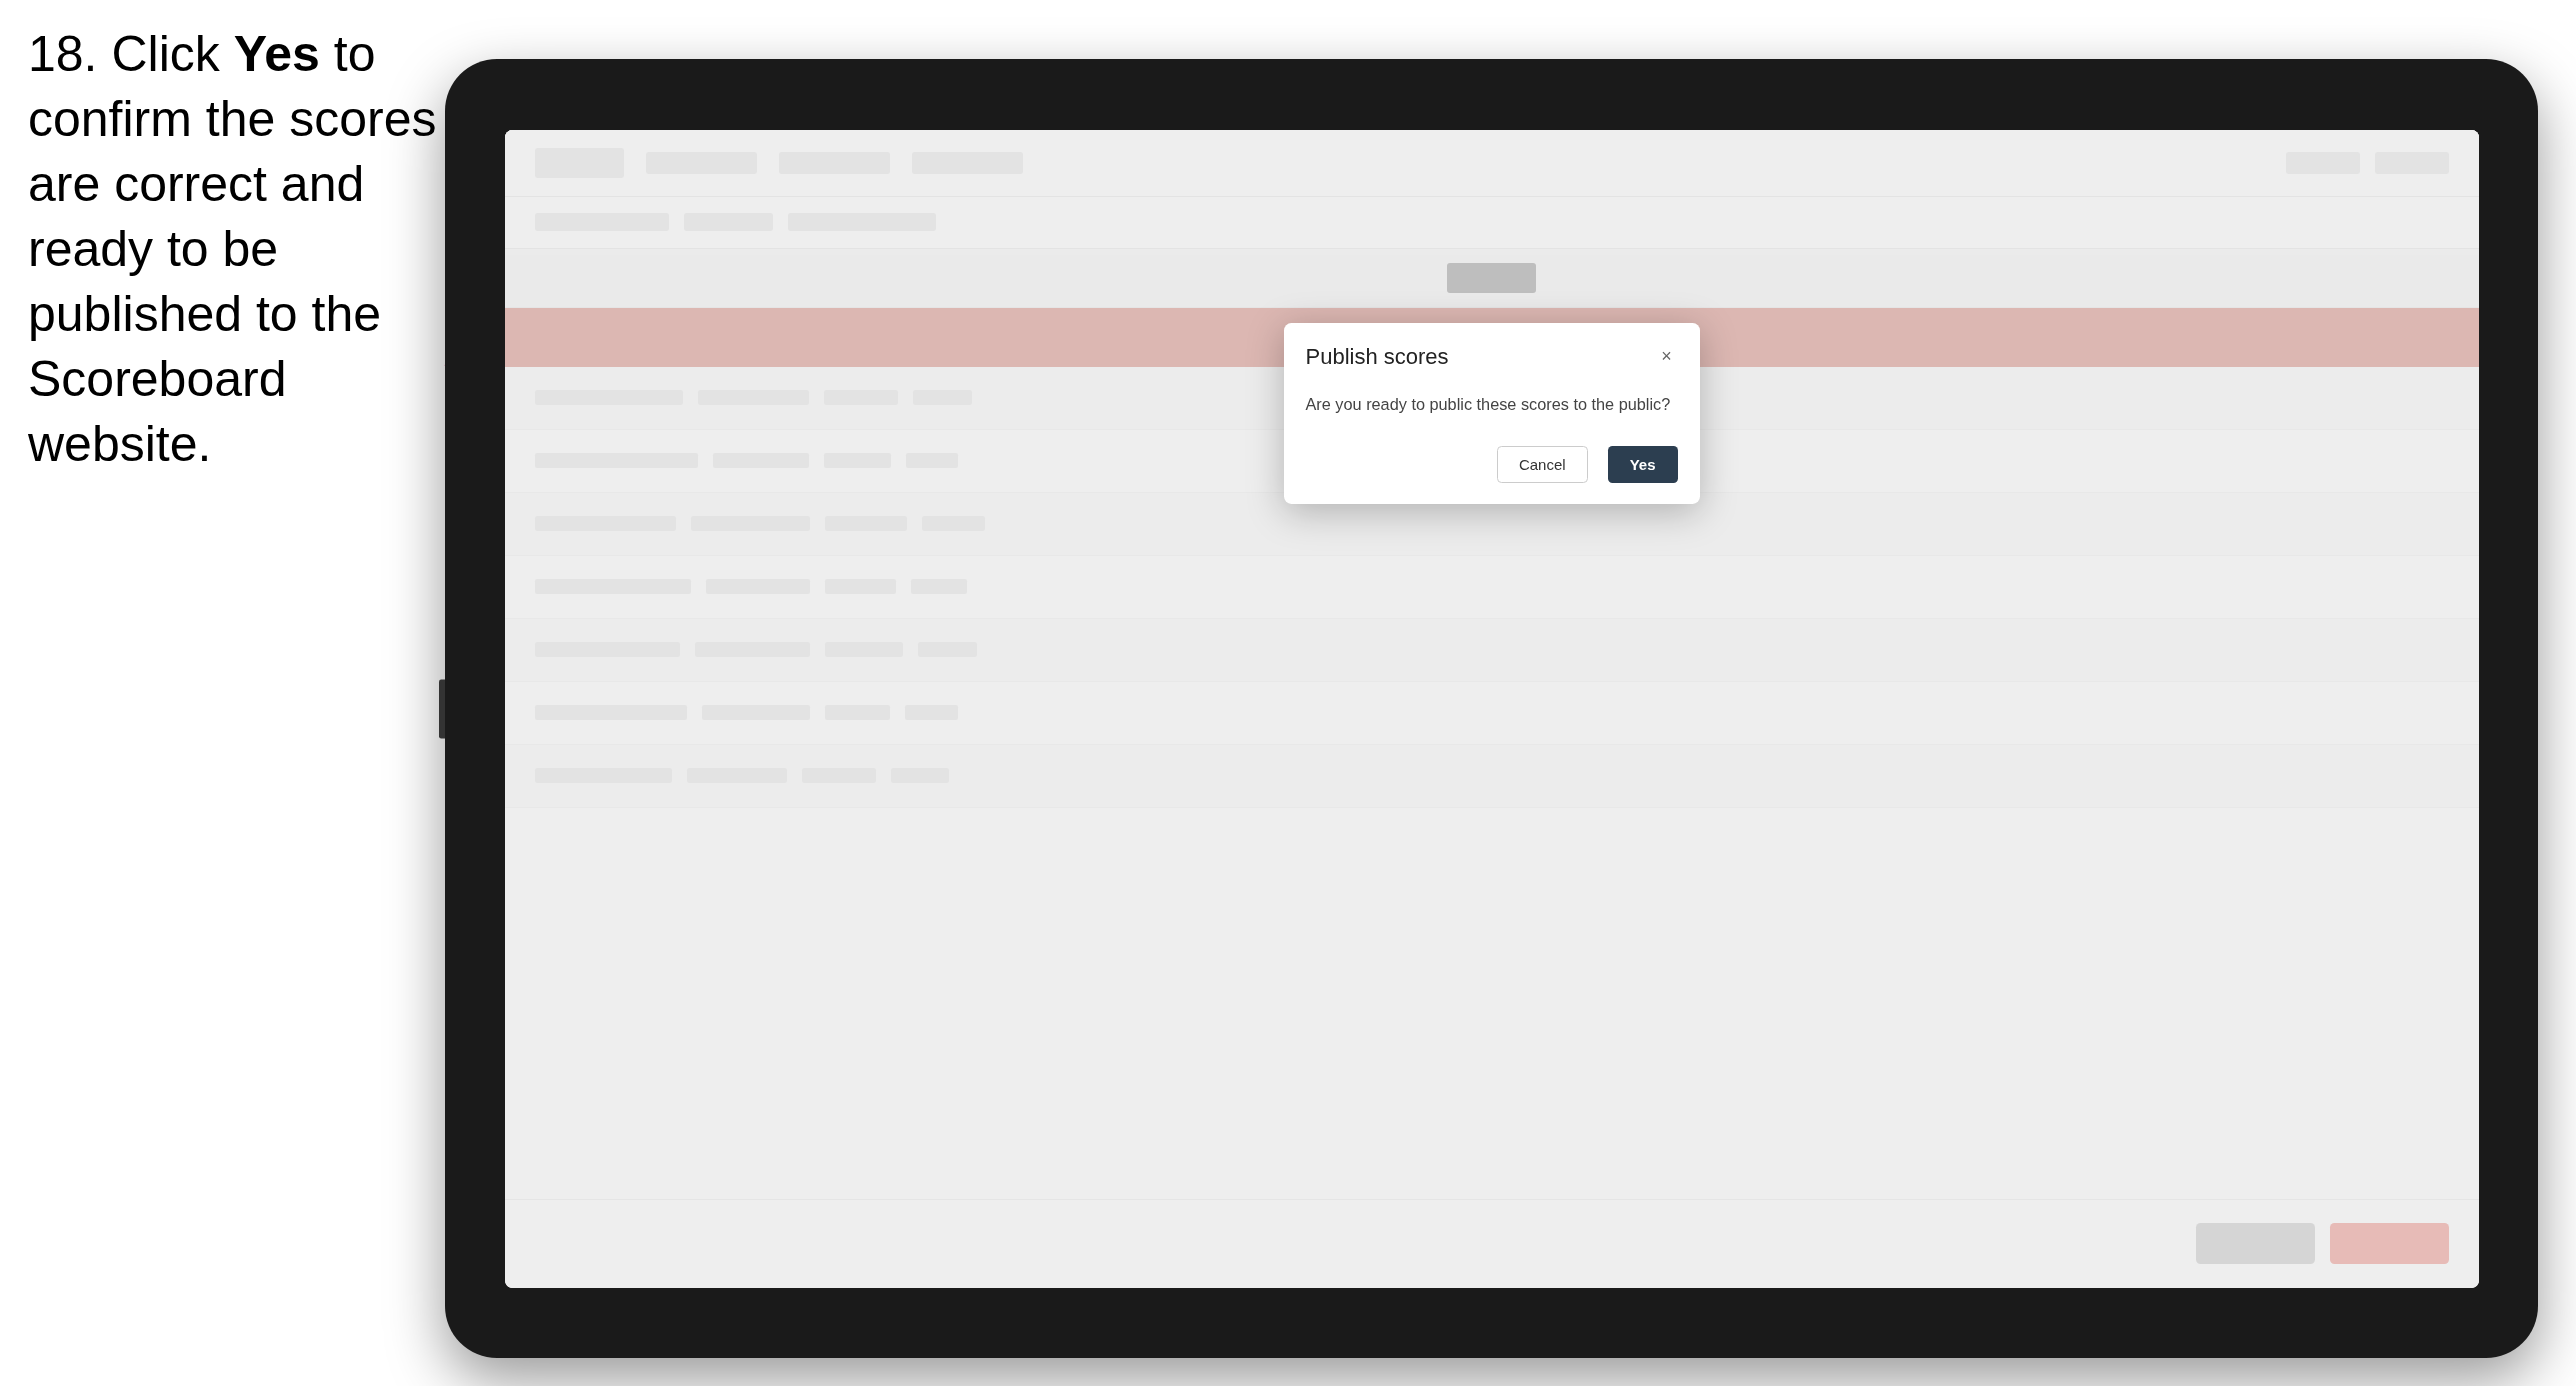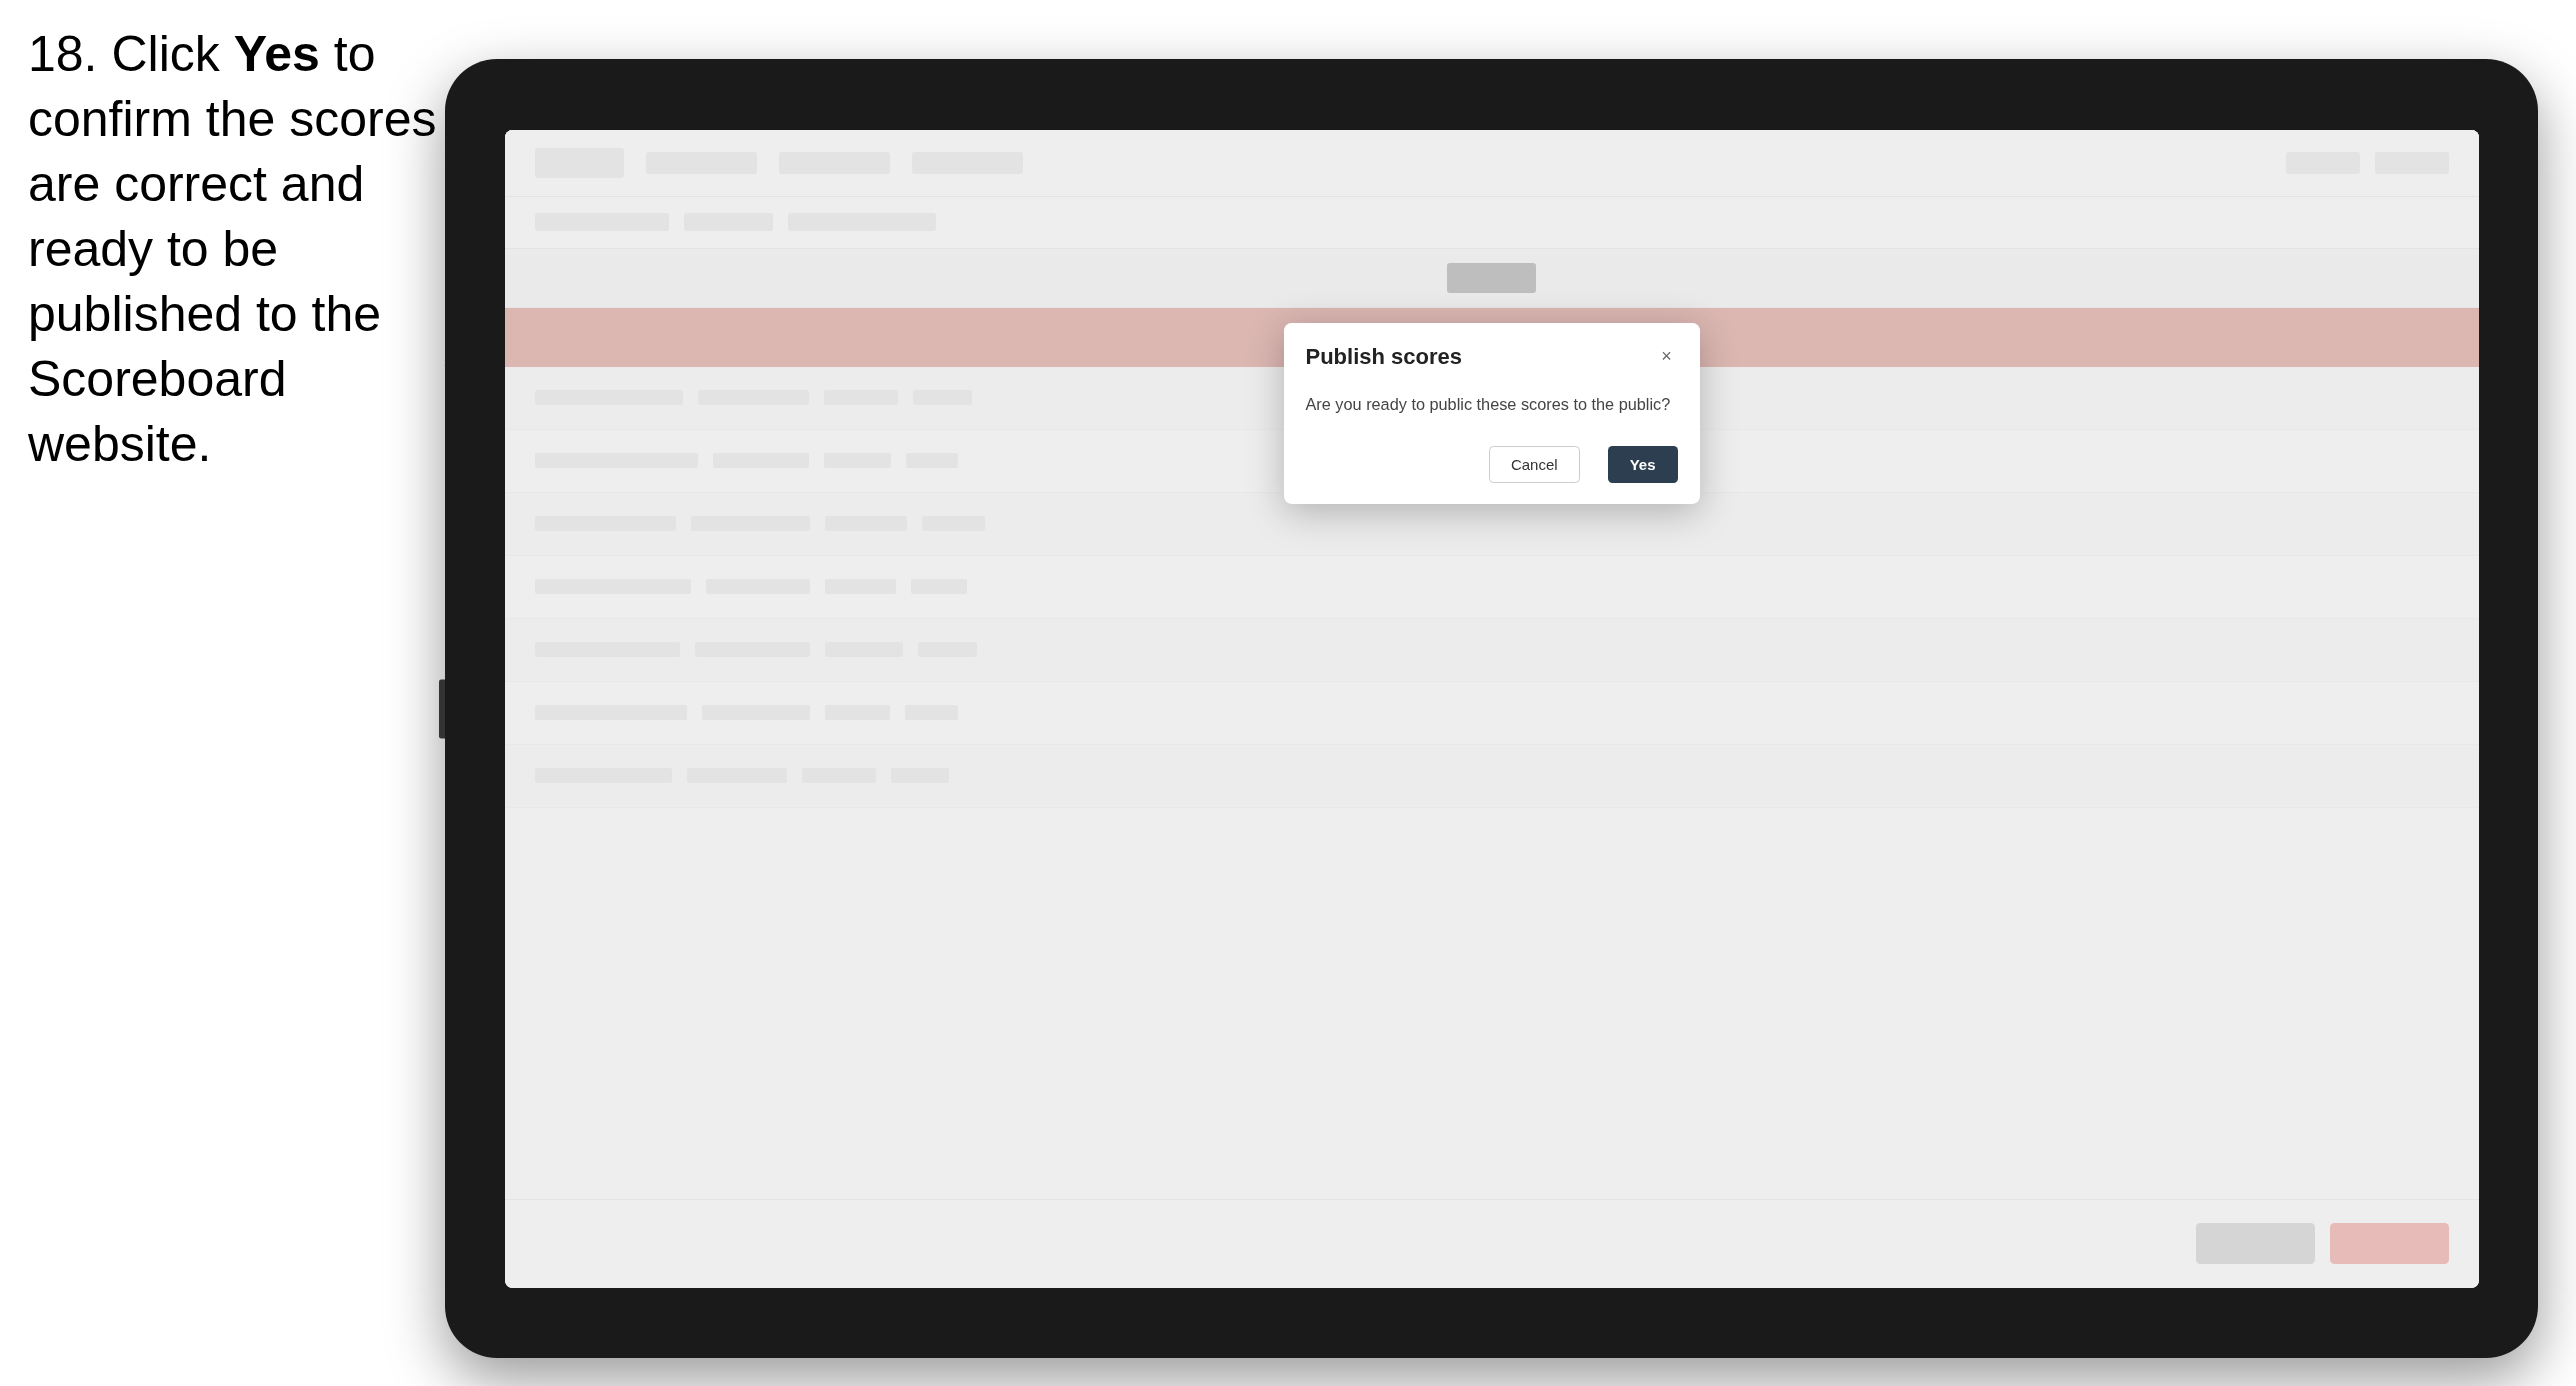--- a/index.html
+++ b/index.html
@@ -263,21 +263,21 @@
     .dialog-header {
       display: flex;
       align-items: center;
       justify-content: space-between;
       padding: 21px 22px 15px;
       border-bottom: none;
     }
 
     .dialog-title {
       font-size: 22px;
-      font-weight: 700;
+      font-weight: 400;
       color: #222;
     }
 
     .dialog-close {
       width: 22px;
       height: 22px;
       display: flex;
       align-items: center;
       justify-content: center;
       cursor: pointer;
@@ -294,21 +294,21 @@
 
     .dialog-message {
       font-size: 16.3px;
       color: #444;
       line-height: 1.5;
     }
 
     .dialog-footer {
       display: flex;
       justify-content: flex-end;
-      gap: 28px;
+      gap: 20px;
       padding: 7.4px 22px 21px;
     }
 
     .btn-cancel {
       padding: 9px 21px;
       font-size: 15px;
       background: #fff;
       border: 0.7px solid #ccc;
       border-radius: 4.5px;
       cursor: pointer;

